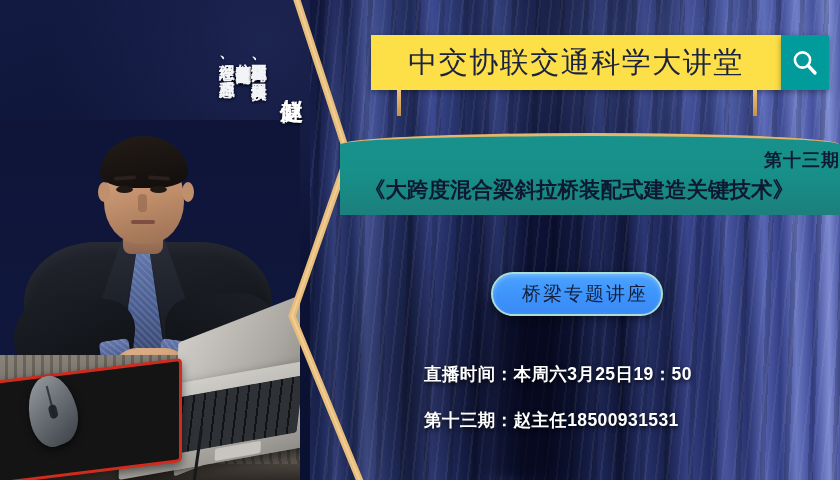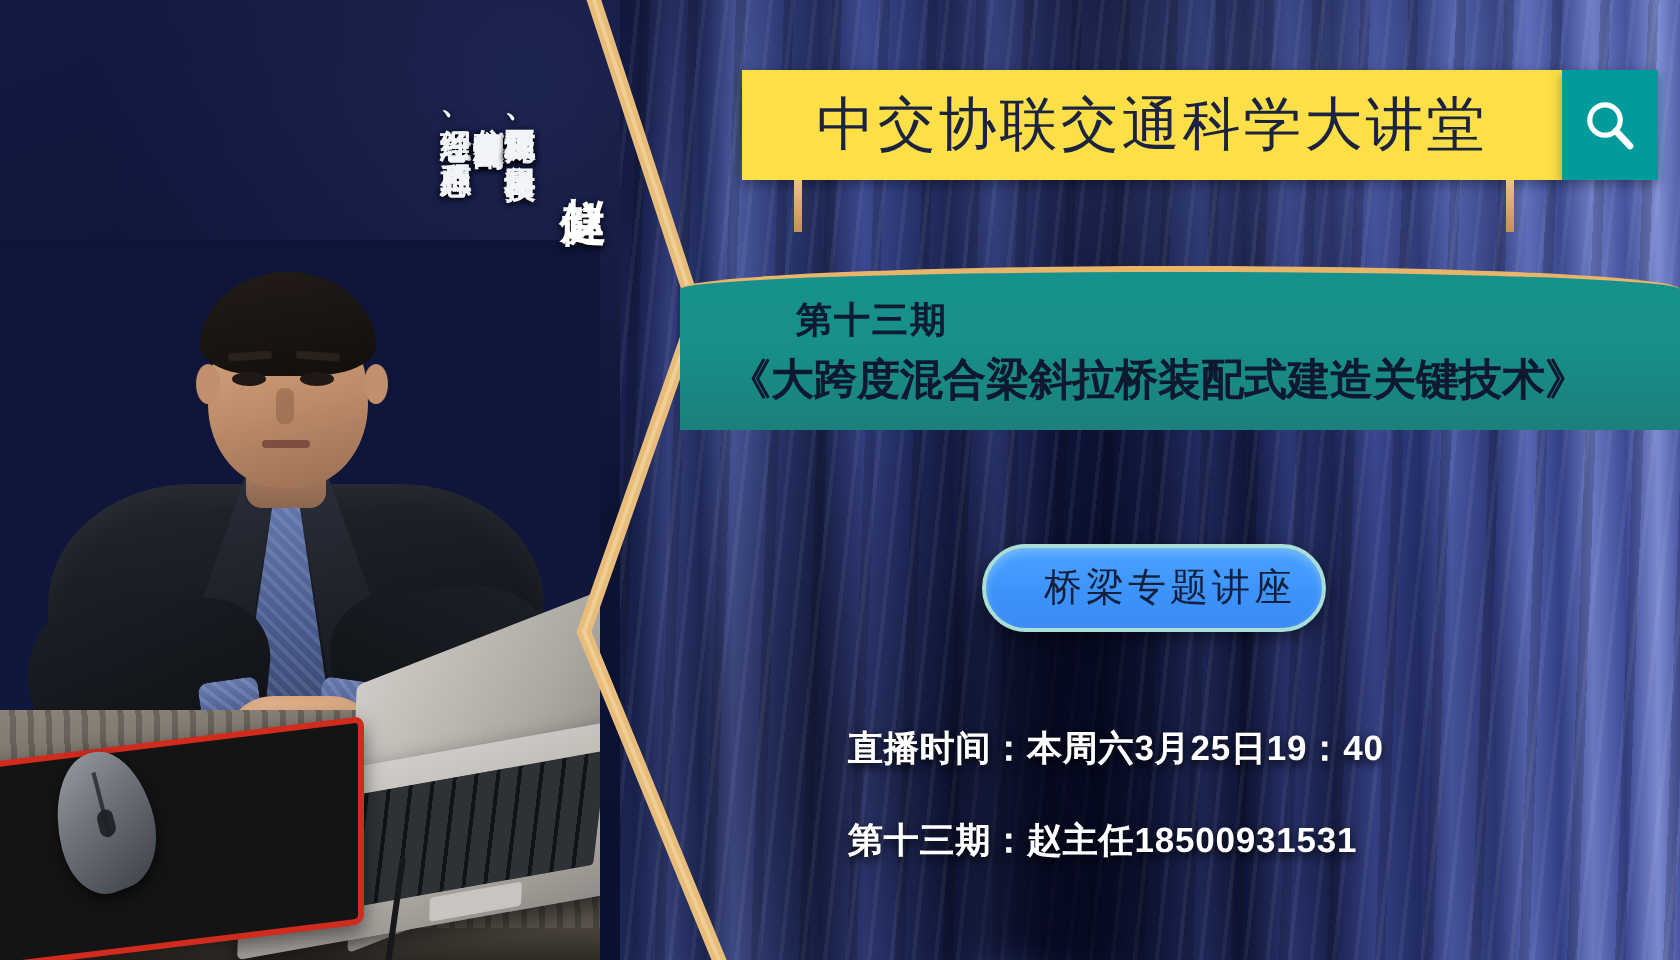--- a/index.html
+++ b/index.html
@@ -304,21 +304,21 @@
     border-radius:60% 60% 0 0 / 14px 14px 0 0;
     overflow:hidden;
   }
   .subtitle-inner {
     position:absolute; inset:0;
     display:flex; flex-direction:column; justify-content:center;
     padding-left:24px;
   }
   .sub-issue {
     color:#0f1b33; font-size:18px; font-weight:bold;
-    margin-left:34px; margin-bottom:3px; letter-spacing:1px;
+    margin-left:34px; margin-bottom:3px; letter-spacing:1px;text-align:right;
   }
   .sub-name {
     color:#0e1930; font-size:21.5px; font-weight:bold;
     letter-spacing:0px; white-space:nowrap;
   }
 
   
   .pill {
     position:absolute; left:491px; top:272px;
     width:172px; height:44px;
@@ -421,17 +421,17 @@
       <div class="sub-issue">第十三期</div>
       <div class="sub-name">《大跨度混合梁斜拉桥装配式建造关键技术》</div>
     </div>
   </div>
 
   <div class="pill">
     <span class="pill-label">桥梁专题讲座</span>
   </div>
 
   <div class="info-lines">
-    <div class="info-line">直播时间：本周六3月25日19：40</div>
+    <div class="info-line">直播时间：本周六3月25日19：50</div>
     <div class="info-line">第十三期：赵主任18500931531</div>
   </div>
 
 </div>
 
 </body></html>

